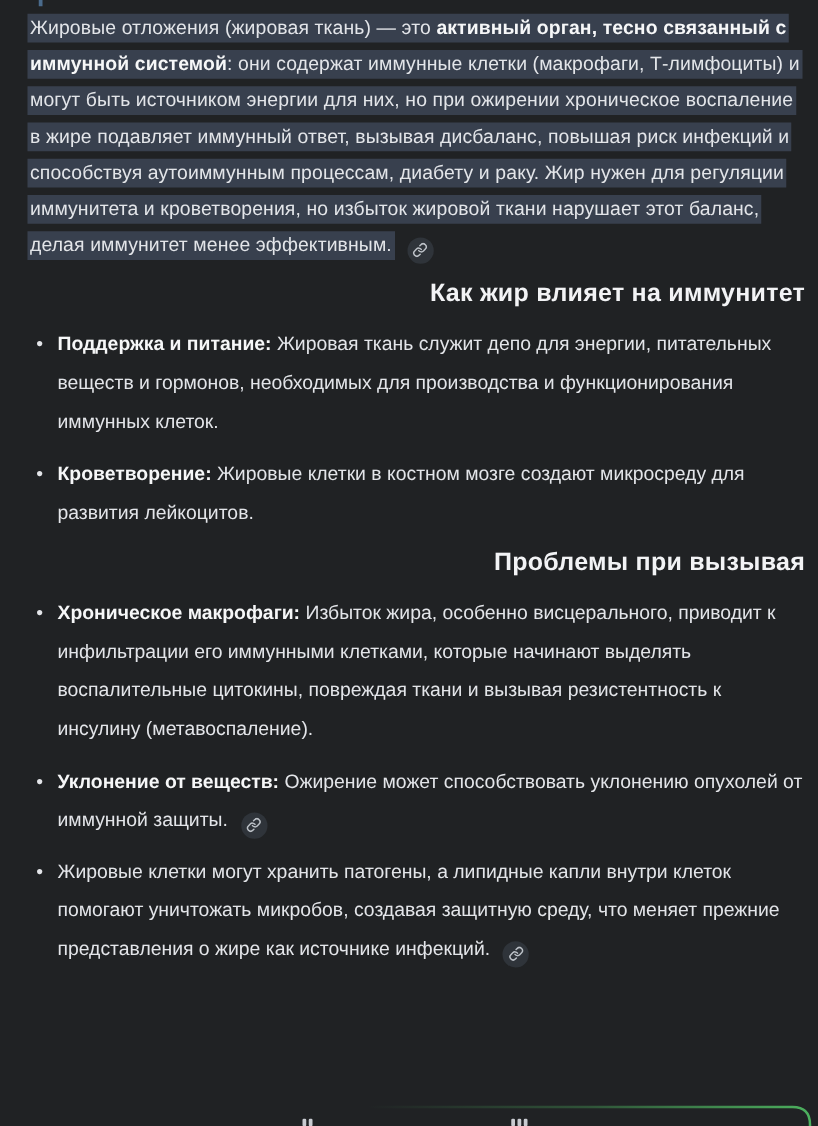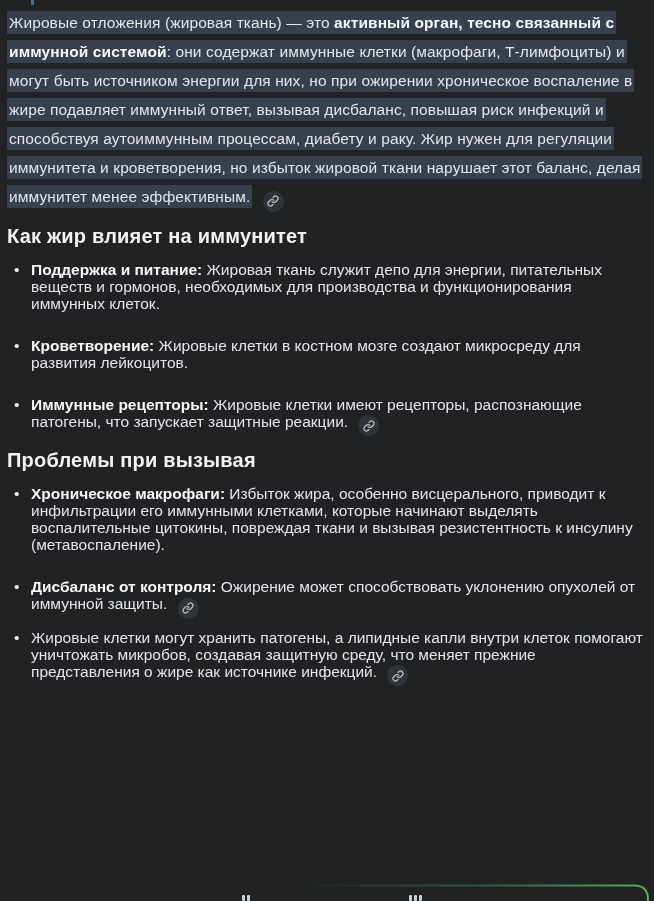--- a/index.html
+++ b/index.html
@@ -10,21 +10,21 @@
     overflow: hidden;
   }
   body {
     position: relative;
     background: var(--background, #202224);
     color: var(--text, #e3e5e9);
     font-family: "Liberation Sans", sans-serif;
     -webkit-font-smoothing: antialiased;
   }
   .content {
-    padding: 8px 10px 0 7px;
+    padding: 8px 10px 0 22px;
   }
   p.intro {
     margin: 0;
     font-size: 15.5px;
     line-height: 29px;
     letter-spacing: 0.1px;
   }
   .hl {
     background: var(--highlight, #38404e);
     padding: 3px 2px;
@@ -35,33 +35,34 @@
     font-weight: 700;
     color: var(--bold_text, #f6f7f8);
   }
   h2 {
     margin: 12px 0 12px 0;
     font-size: 20px;
     line-height: 25px;
     font-weight: 700;
     color: var(--heading, #f2f3f5);
     letter-spacing: 0.2px;
+    text-align: right;
   }
   ul {
     list-style: none;
     margin: 10px 0 0 0;
     padding: 0;
     font-size: 15.5px;
-    line-height: 17px;
+    line-height: 31px;
   }
   li {
     position: relative;
     padding-left: 24px;
   }
-  li + li { margin-top: 25px; }
+  li + li { margin-top: 11px; }
   li::before {
     content: "\2022";
     position: absolute;
     left: 7px;
     top: 0;
     color: var(--text, #e3e5e9);
   }
   .cite {
     display: inline-flex;
     align-items: center;
@@ -120,38 +121,30 @@
       </span>
 </p>
   <div id="sections">
   <section>
     <h2>Как жир влияет на иммунитет</h2>
     <ul>
   <li><span class="blabel">Поддержка и питание:</span><span> Жировая ткань служит депо для энергии, питательных веществ и гормонов, необходимых для производства и функционирования иммунных клеток.</span></li>
 
   <li><span class="blabel">Кроветворение:</span><span> Жировые клетки в костном мозге создают микросреду для развития лейкоцитов.</span></li>
 
-  <li><span class="blabel">Иммунные рецепторы:</span><span> Жировые клетки имеют рецепторы, распознающие патогены, что запускает защитные реакции.</span>
-  <span class="cite">
-              <svg viewBox="0 0 24 24">
-                <path d="M10 13a5 5 0 0 0 7.54.54l3-3a5 5 0 0 0-7.07-7.07l-1.72 1.71"></path>
-                <path d="M14 11a5 5 0 0 0-7.54-.54l-3 3a5 5 0 0 0 7.07 7.07l1.71-1.71"></path>
-              </svg>
-            </span>
-</li>
 </ul>
   </section>
 
   <section>
     <h2>Проблемы при вызывая</h2>
     <ul>
   <li><span class="blabel">Хроническое макрофаги:</span><span> Избыток жира, особенно висцерального, приводит к инфильтрации его иммунными клетками, которые начинают выделять воспалительные цитокины, повреждая ткани и вызывая резистентность к инсулину (метавоспаление).</span></li>
 
 
-  <li><span class="blabel">Дисбаланс от контроля:</span><span> Ожирение может способствовать уклонению опухолей от иммунной защиты.</span>
+  <li><span class="blabel">Уклонение от веществ:</span><span> Ожирение может способствовать уклонению опухолей от иммунной защиты.</span>
   <span class="cite">
               <svg viewBox="0 0 24 24">
                 <path d="M10 13a5 5 0 0 0 7.54.54l3-3a5 5 0 0 0-7.07-7.07l-1.72 1.71"></path>
                 <path d="M14 11a5 5 0 0 0-7.54-.54l-3 3a5 5 0 0 0 7.07 7.07l1.71-1.71"></path>
               </svg>
             </span>
 </li>
 </ul>
   </section>
 

